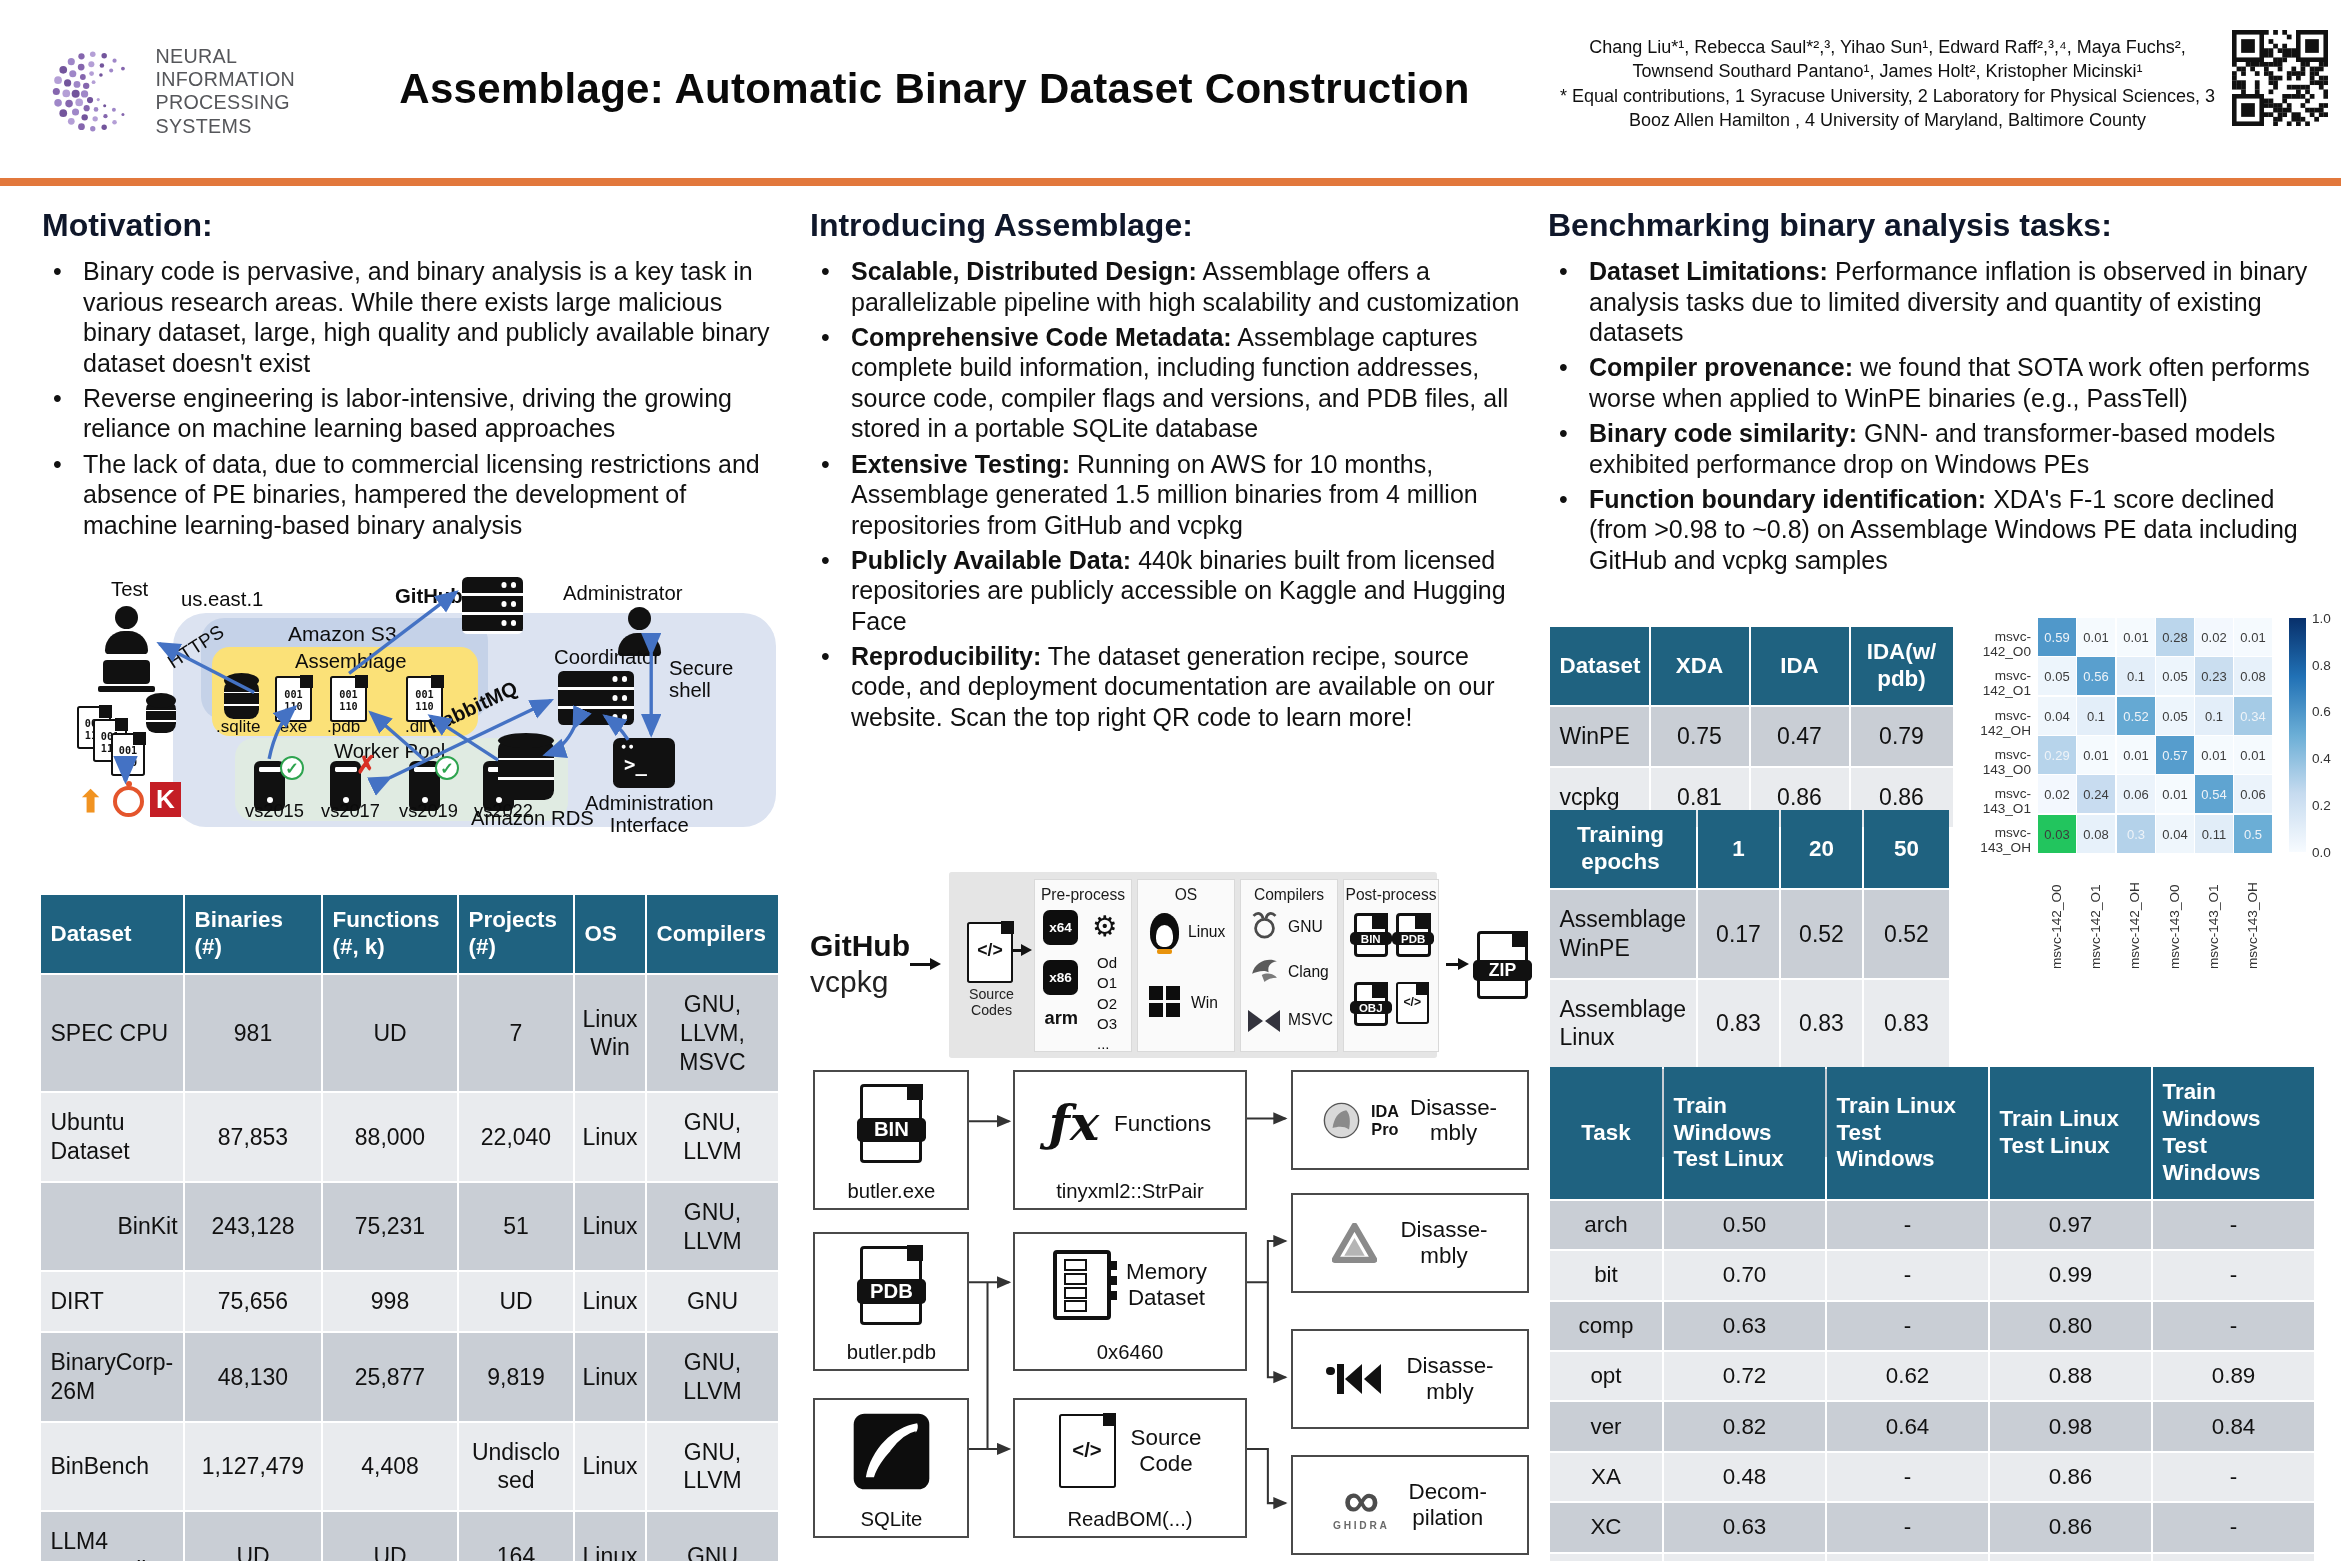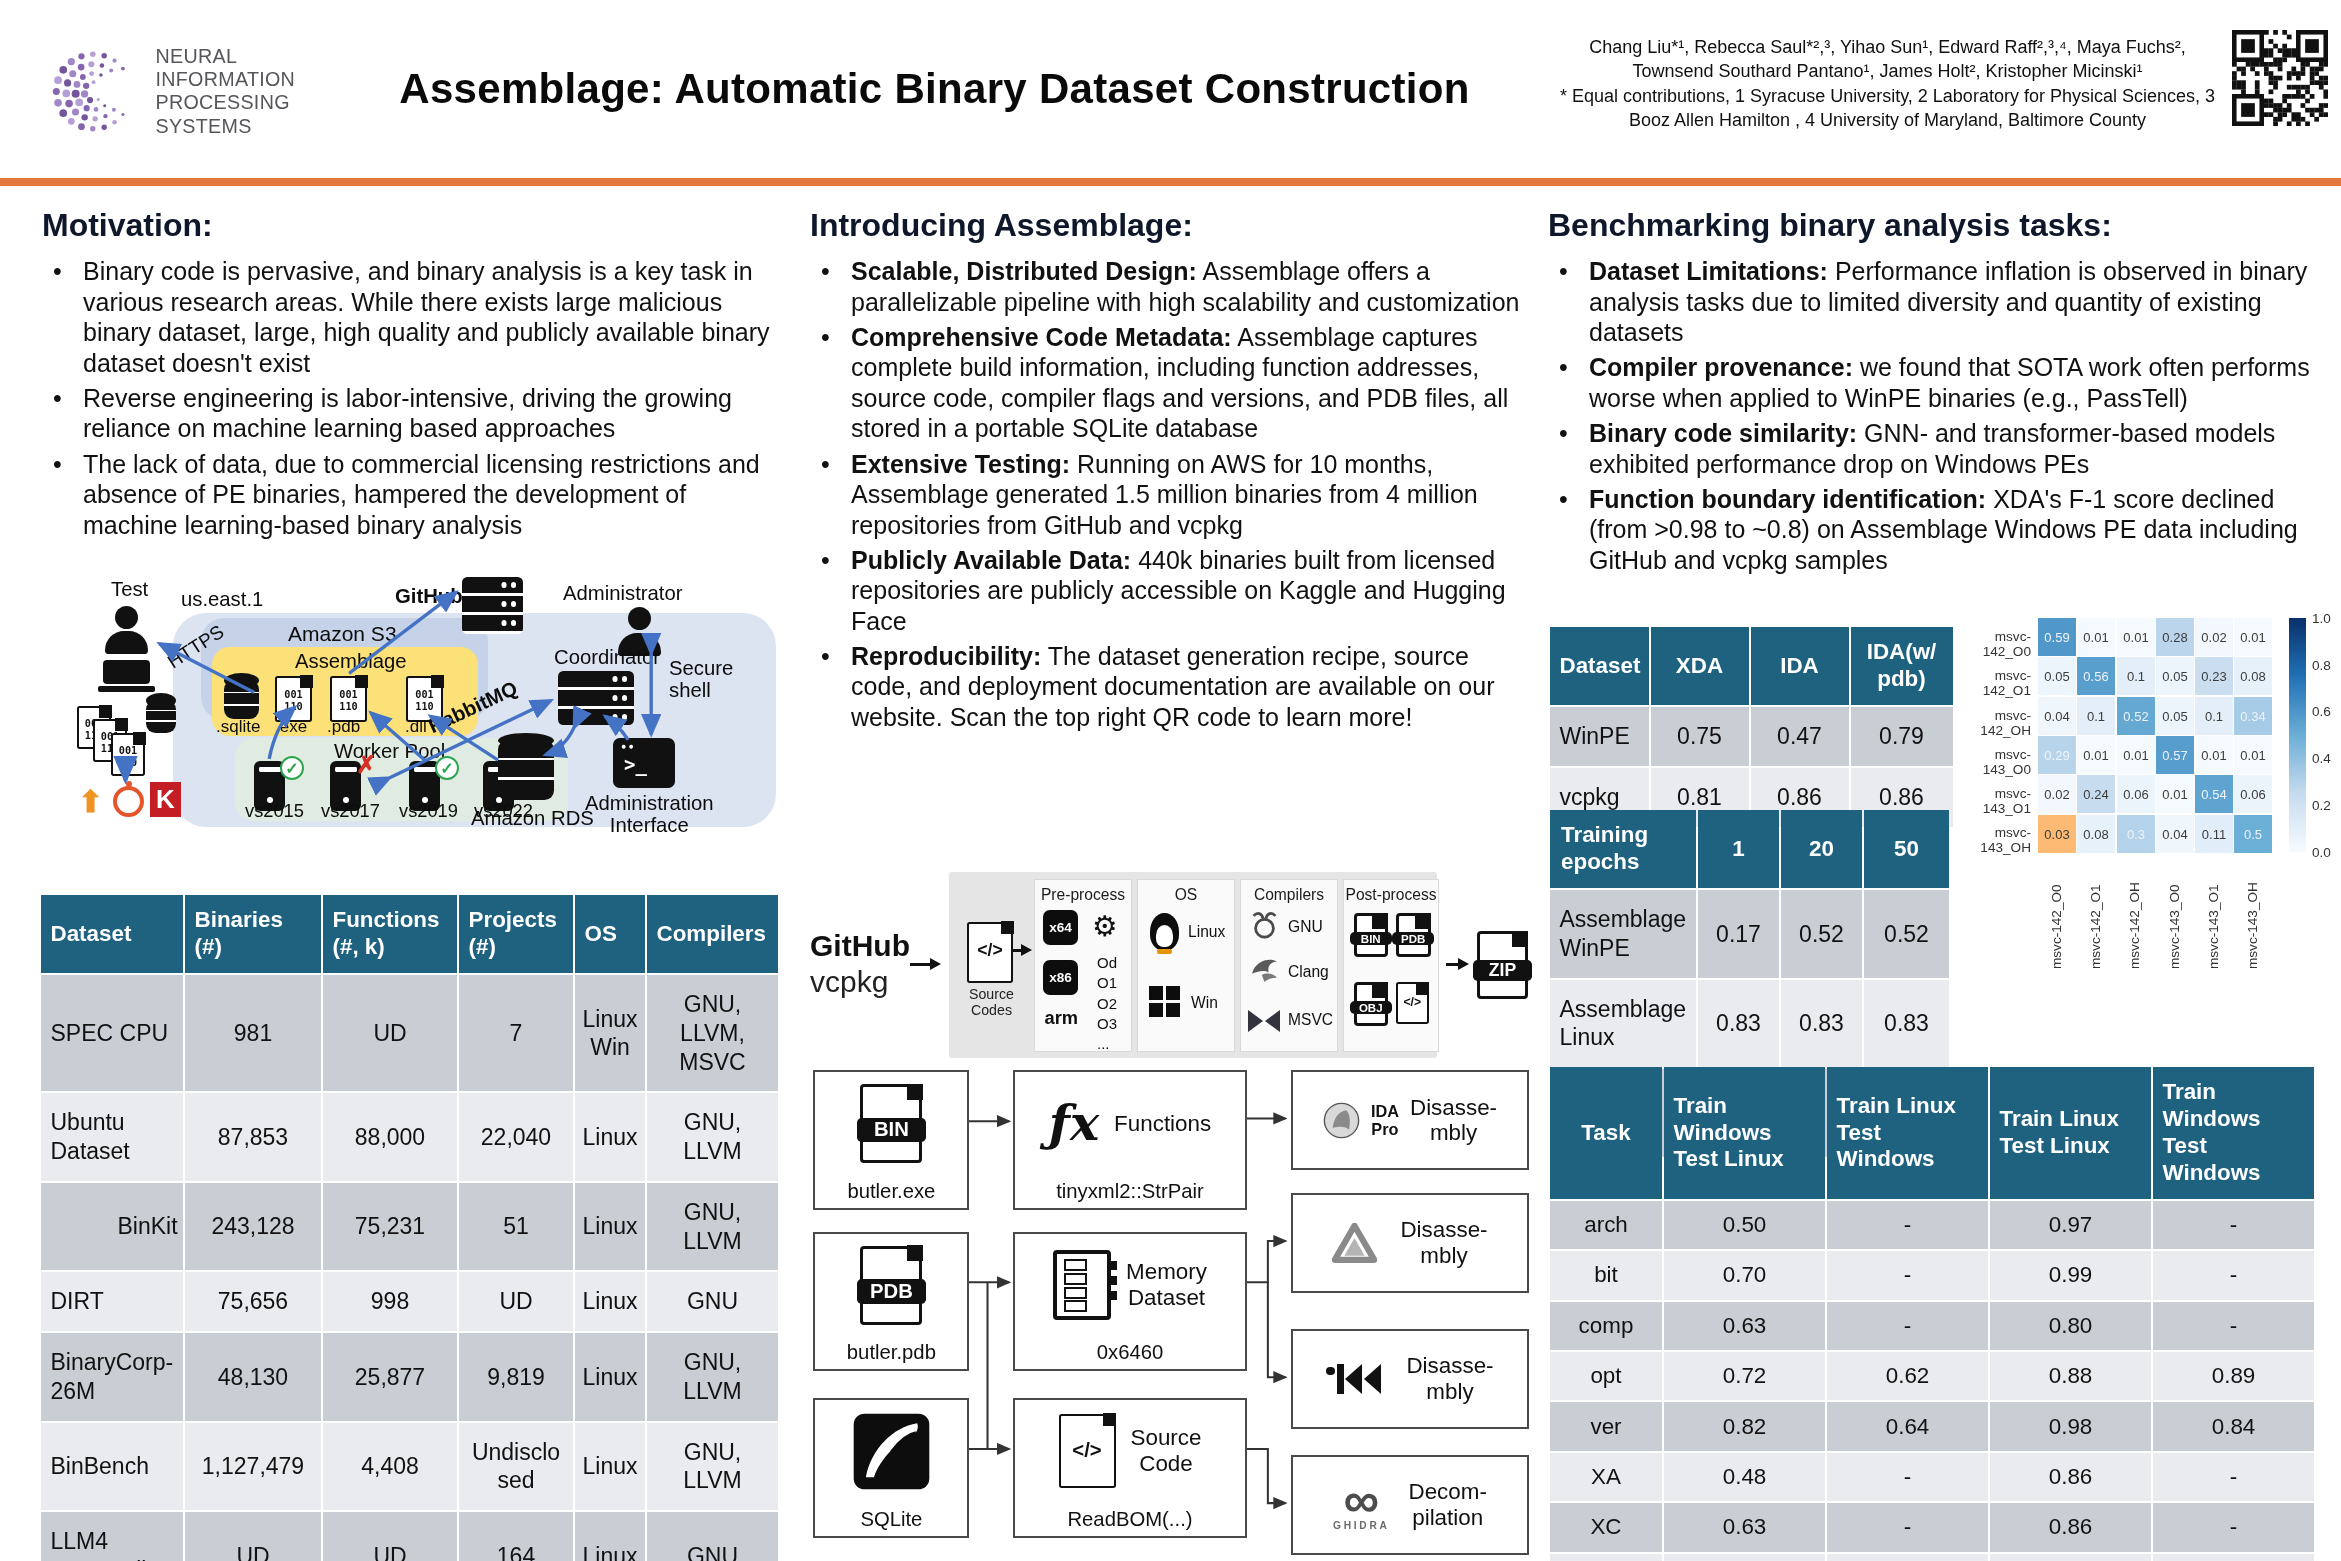--- a/index.html
+++ b/index.html
@@ -775,21 +775,21 @@
   <div class="abs" style="left:1548px;top:808px;" data-table="epochs_table">
       <table class="data-table ">
         <colgroup>
           <col style="width: 146px;">
           <col style="width: 81px;">
           <col style="width: 81px;">
           <col style="width: 85px;">
         </colgroup>
         <thead>
           <tr>
-            <th style="text-align: left; padding-left: 11px;">Training
+            <th style="text-align: center; padding-left: 3px;">Training
 epochs</th>
             <th>1</th>
             <th>20</th>
             <th>50</th>
           </tr>
         </thead>
         <tbody>
           <tr class="r0">
             <td style="text-align: left; padding-left: 9.5px;">Assemblage
 WinPE</td>
@@ -844,21 +844,21 @@
       <div class="hm-cell" style="left: 159px; top: 126px; background: rgb(245, 250, 254); color: rgb(60, 60, 60);">0.01</div>
       <div class="hm-cell" style="left: 198px; top: 126px; background: rgb(86, 157, 205); color: rgb(238, 243, 248);">0.57</div>
       <div class="hm-cell" style="left: 237px; top: 126px; background: rgb(245, 250, 254); color: rgb(60, 60, 60);">0.01</div>
       <div class="hm-cell" style="left: 276px; top: 126px; background: rgb(245, 250, 254); color: rgb(60, 60, 60);">0.01</div>
       <div class="hm-cell" style="left: 80px; top: 165px; background: rgb(243, 248, 254); color: rgb(60, 60, 60);">0.02</div>
       <div class="hm-cell" style="left: 119px; top: 165px; background: rgb(200, 220, 240); color: rgb(60, 60, 60);">0.24</div>
       <div class="hm-cell" style="left: 159px; top: 165px; background: rgb(235, 243, 251); color: rgb(60, 60, 60);">0.06</div>
       <div class="hm-cell" style="left: 198px; top: 165px; background: rgb(245, 250, 254); color: rgb(60, 60, 60);">0.01</div>
       <div class="hm-cell" style="left: 237px; top: 165px; background: rgb(95, 164, 209); color: rgb(238, 243, 248);">0.54</div>
       <div class="hm-cell" style="left: 276px; top: 165px; background: rgb(235, 243, 251); color: rgb(60, 60, 60);">0.06</div>
-      <div class="hm-cell" style="left: 80px; top: 205px; background: #fdba74; color: rgb(60, 60, 60);">0.03</div>
+      <div class="hm-cell" style="left: 80px; top: 205px; background: #22c55e; color: rgb(60, 60, 60);">0.03</div>
       <div class="hm-cell" style="left: 119px; top: 205px; background: rgb(231, 241, 250); color: rgb(60, 60, 60);">0.08</div>
       <div class="hm-cell" style="left: 159px; top: 205px; background: rgb(180, 210, 234); color: rgb(238, 243, 248);">0.3</div>
       <div class="hm-cell" style="left: 198px; top: 205px; background: rgb(239, 246, 252); color: rgb(60, 60, 60);">0.04</div>
       <div class="hm-cell" style="left: 237px; top: 205px; background: rgb(225, 237, 248); color: rgb(60, 60, 60);">0.11</div>
       <div class="hm-cell" style="left: 276px; top: 205px; background: rgb(107, 174, 214); color: rgb(238, 243, 248);">0.5</div>
       <div class="hm-collabel" style="left: 91px; top: 251px;">msvc-142_O0</div>
       <div class="hm-collabel" style="left: 130px; top: 251px;">msvc-142_O1</div>
       <div class="hm-collabel" style="left: 169px; top: 251px;">msvc-142_OH</div>
       <div class="hm-collabel" style="left: 209px; top: 251px;">msvc-143_O0</div>
       <div class="hm-collabel" style="left: 248px; top: 251px;">msvc-143_O1</div>

